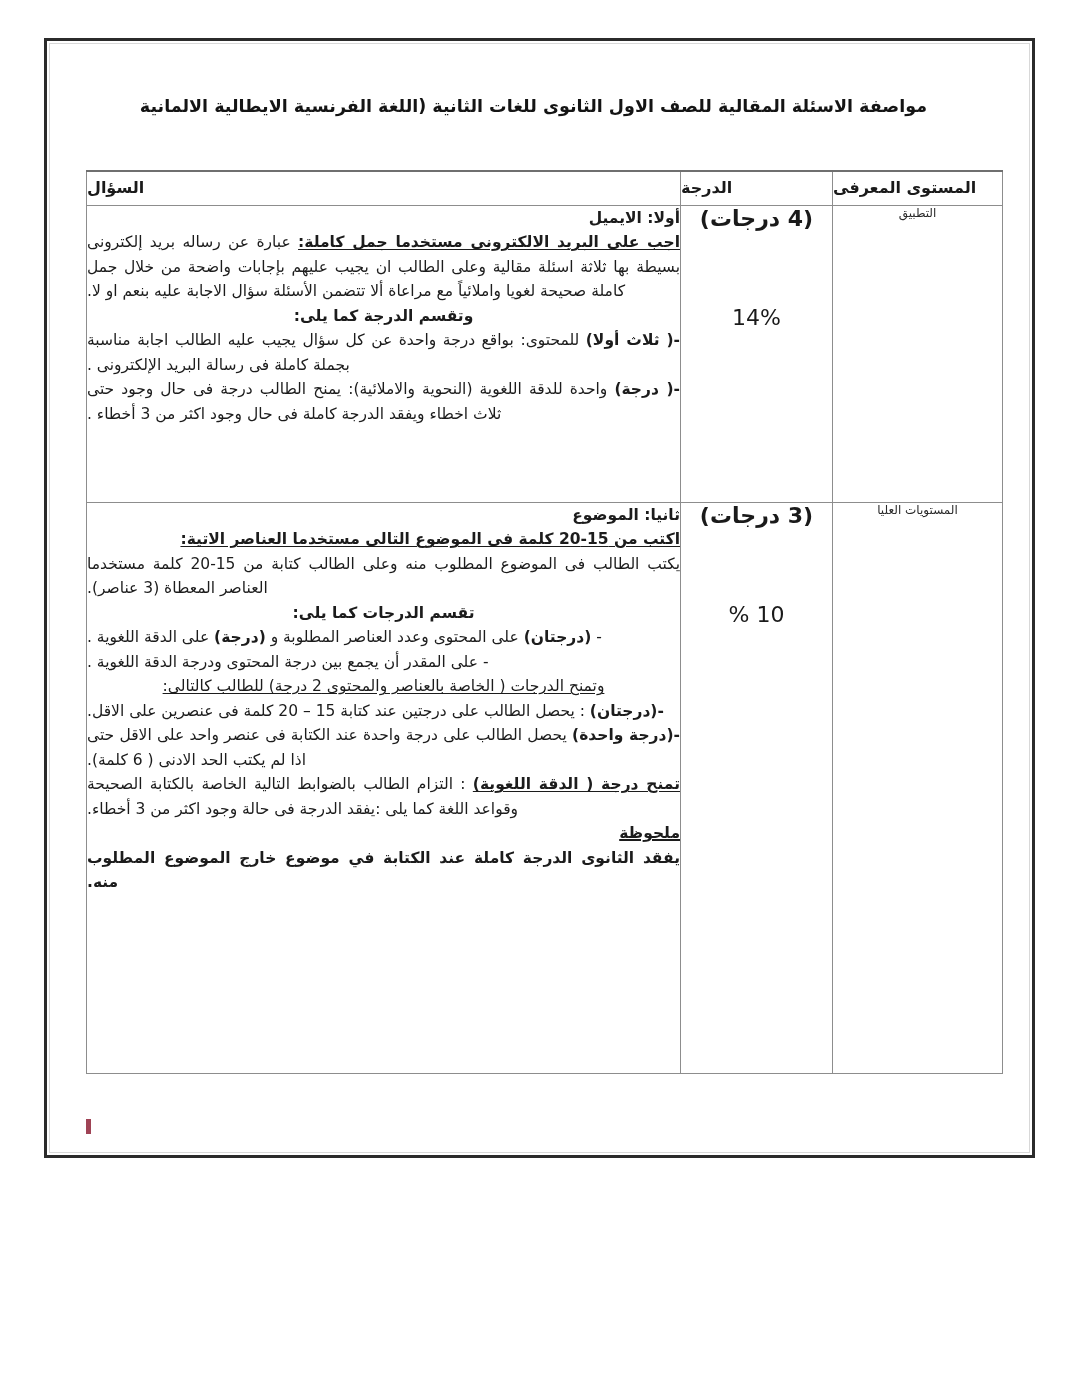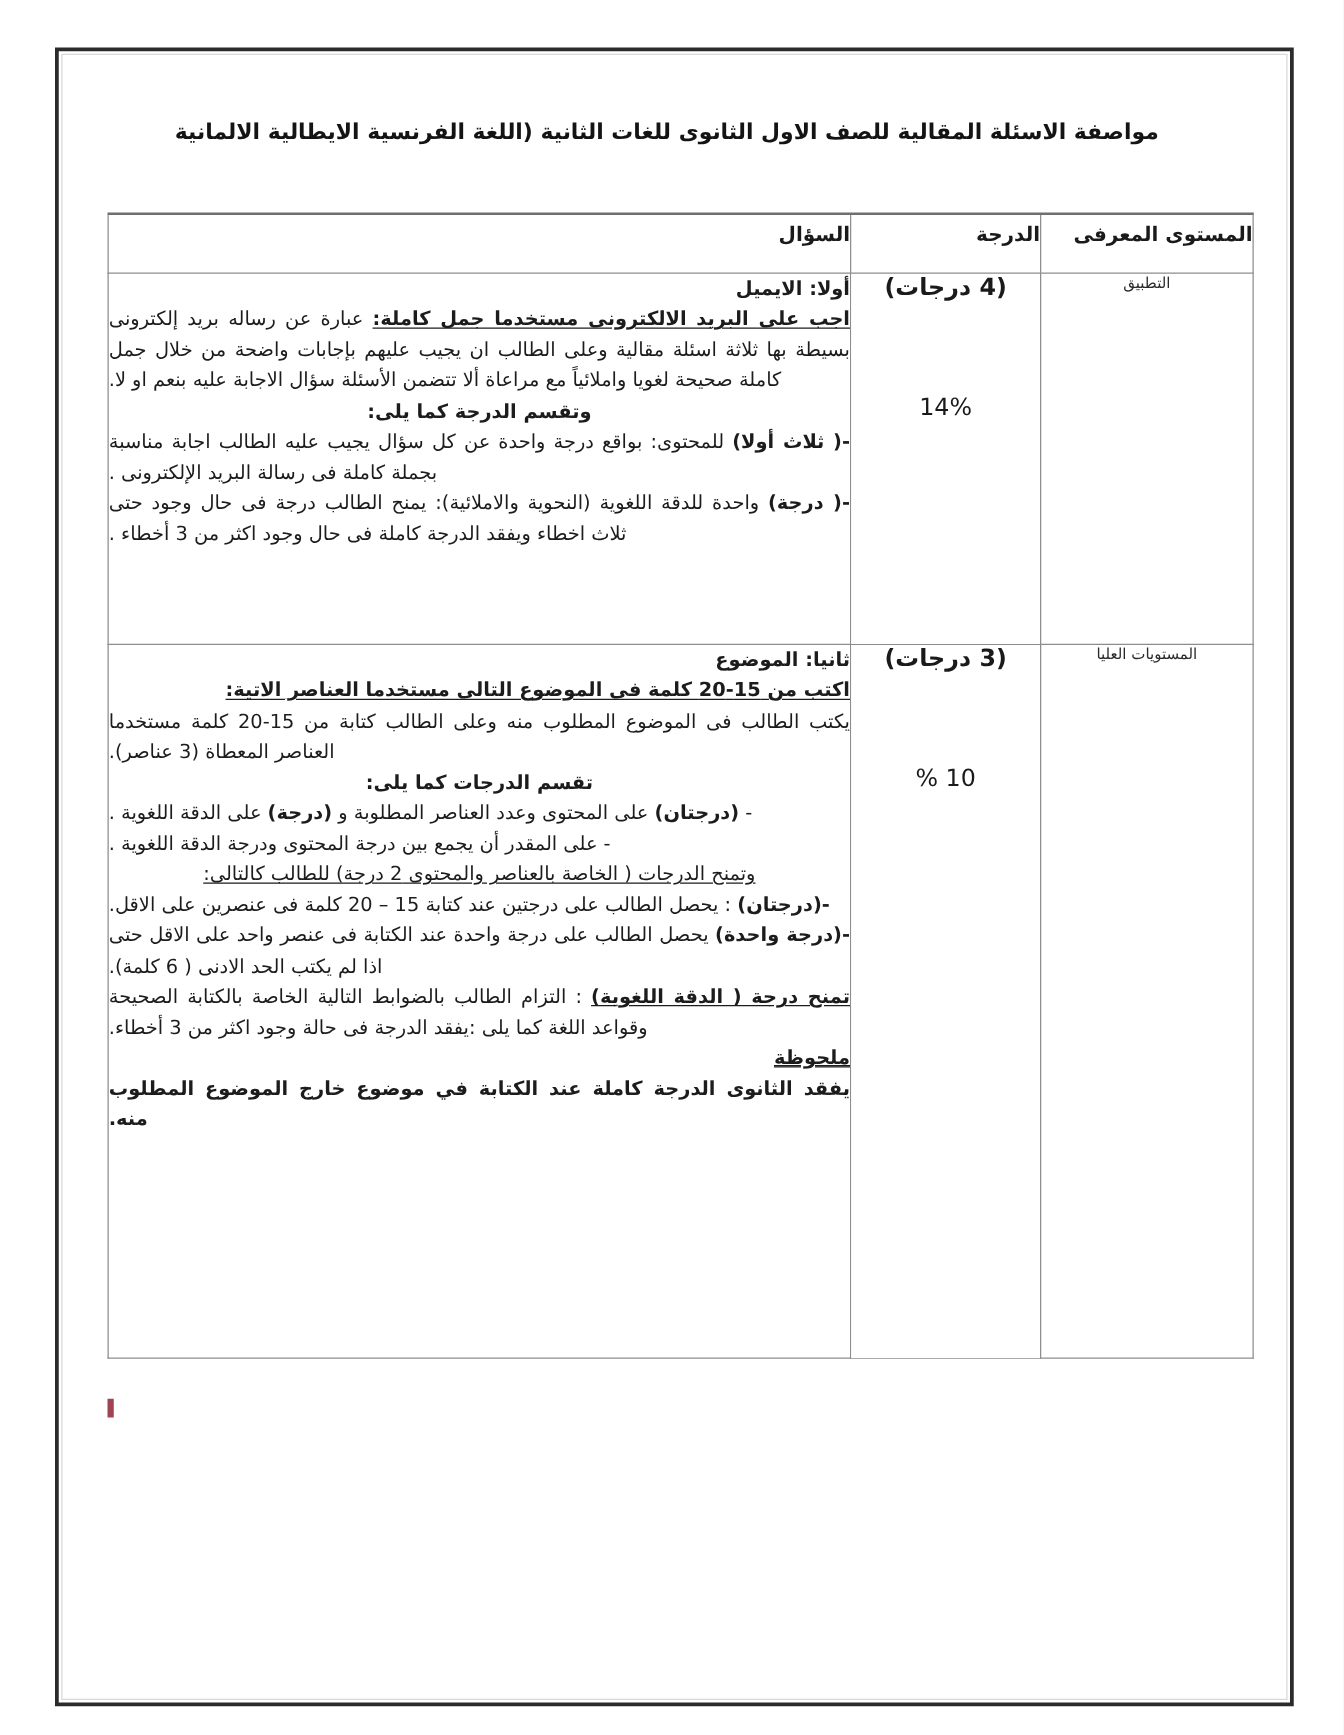--- a/index.html
+++ b/index.html
@@ -17,21 +17,21 @@
     height: 1388px;
     background: #ffffff;
     overflow: hidden;
   }
   
   .page-frame {
     position: absolute;
     left: 44px;
     top: 38px;
     width: 991px;
-    height: 1327px;
+    height: 1120px;
     border: 3px solid #2b2b2b;
     box-sizing: border-box;
     background: #ffffff;
   }
   .page-frame::after {
     content: "";
     position: absolute;
     left: 2px;
     top: 2px;
     right: 2px;
@@ -73,39 +73,39 @@
     border: 1px solid #8d8d8d;
     vertical-align: top;
     padding: 0;
     background: #fff;
   }
   .spec-table thead th {
     height: 29px;
     font-size: 16px;
     font-weight: bold;
     color: #1a1a1a;
-    text-align: right;
+    text-align: left;
     vertical-align: middle;
     border-top: 2px solid #6f6f6f;
     border-bottom: 1.5px solid #8d8d8d;
-    padding: 1px 0 16px 0;
+    padding: 1px 0 3px 0;
   }
   .col-level  { width: 170px; }
   .col-grade  { width: 152px; }
   .col-question { width: auto; }
 
   .cell-level {
     text-align: center;
     font-size: 12px;
     color: #2a2a2a;
     padding-top: 6px;
   }
   .cell-grade {
     text-align: center;
-    font-size: 19px;
+    font-size: 22px;
     color: #1a1a1a;
     position: relative;
   }
   .grade-stack {
     display: flex;
     flex-direction: column;
     justify-content: center;
     align-items: center;
     height: 100%;
     gap: 42px;

